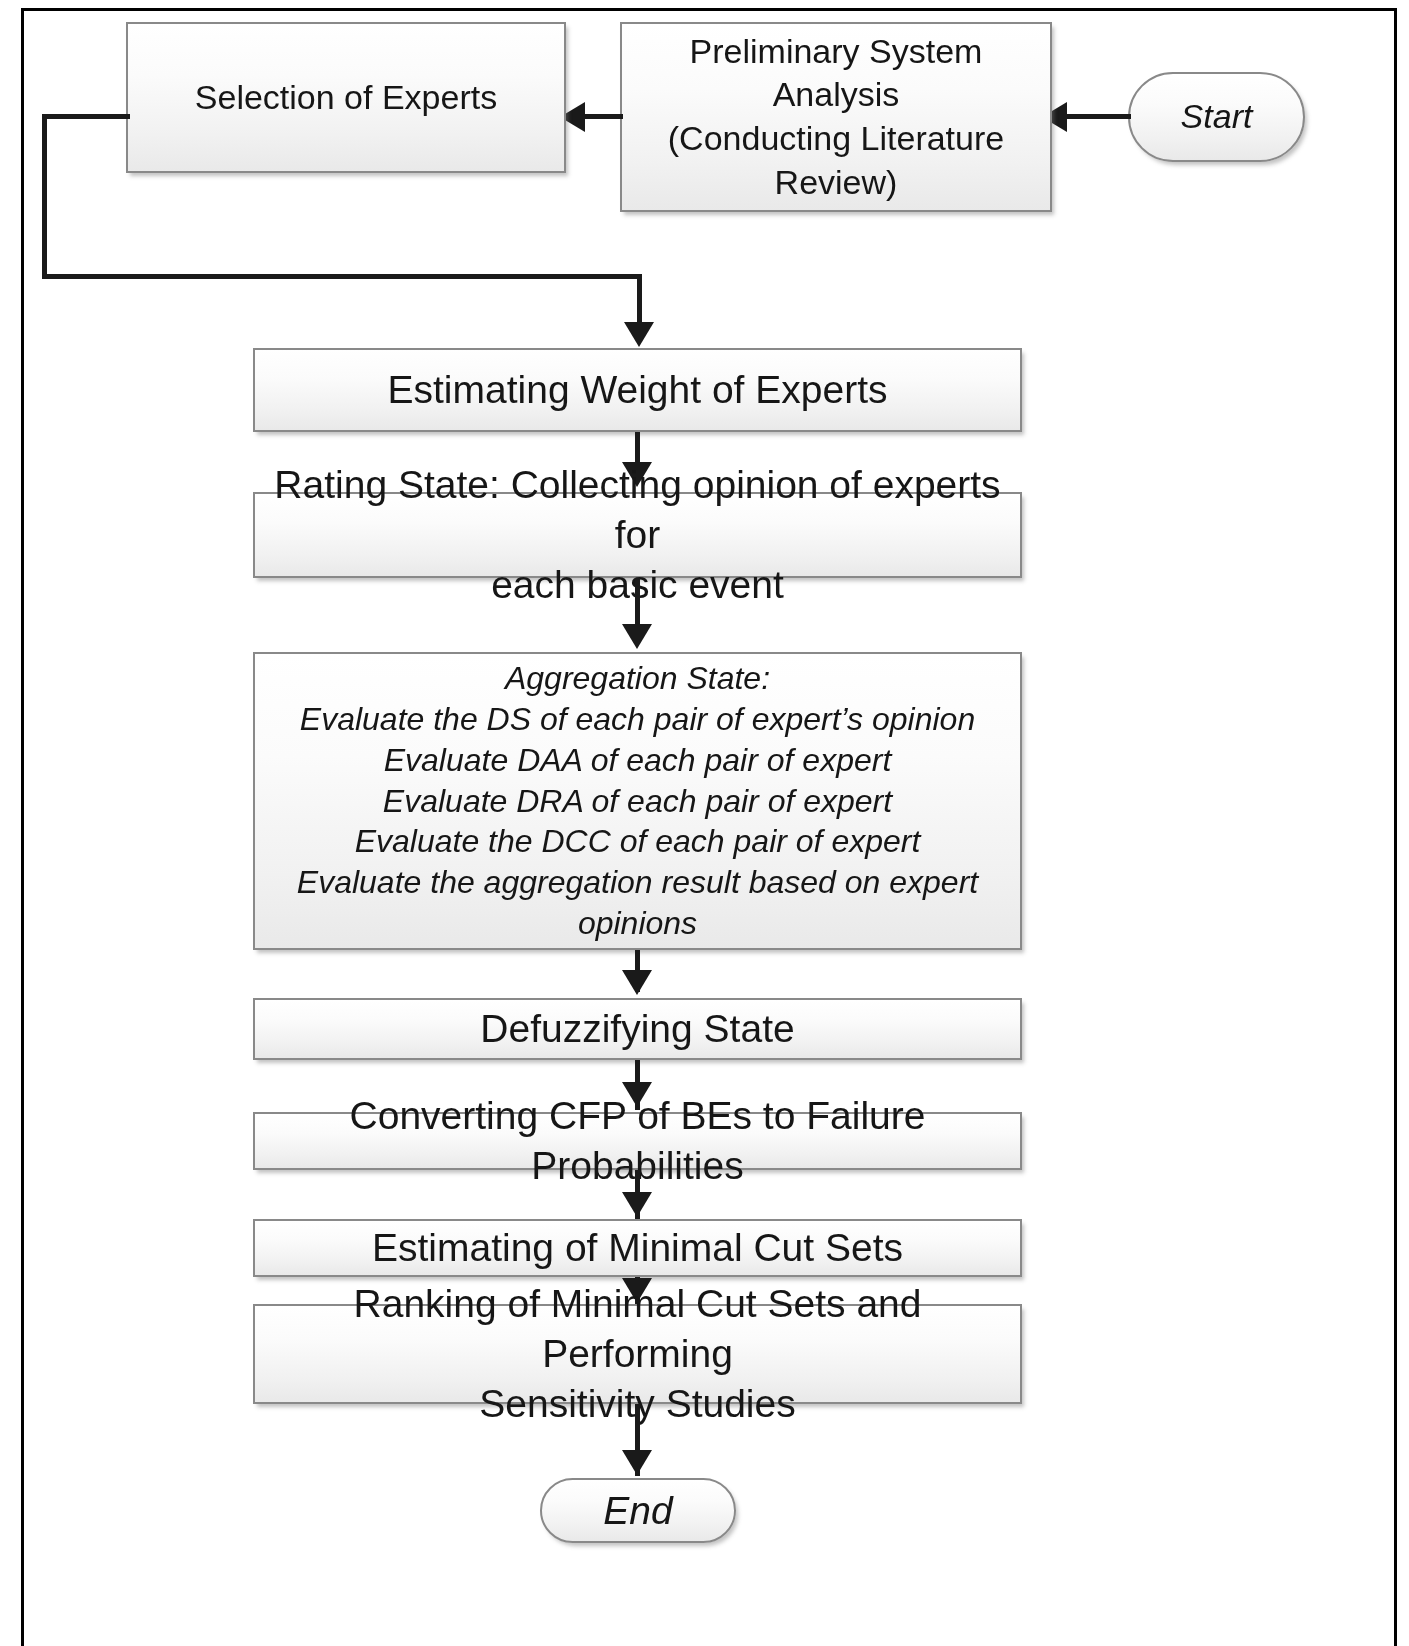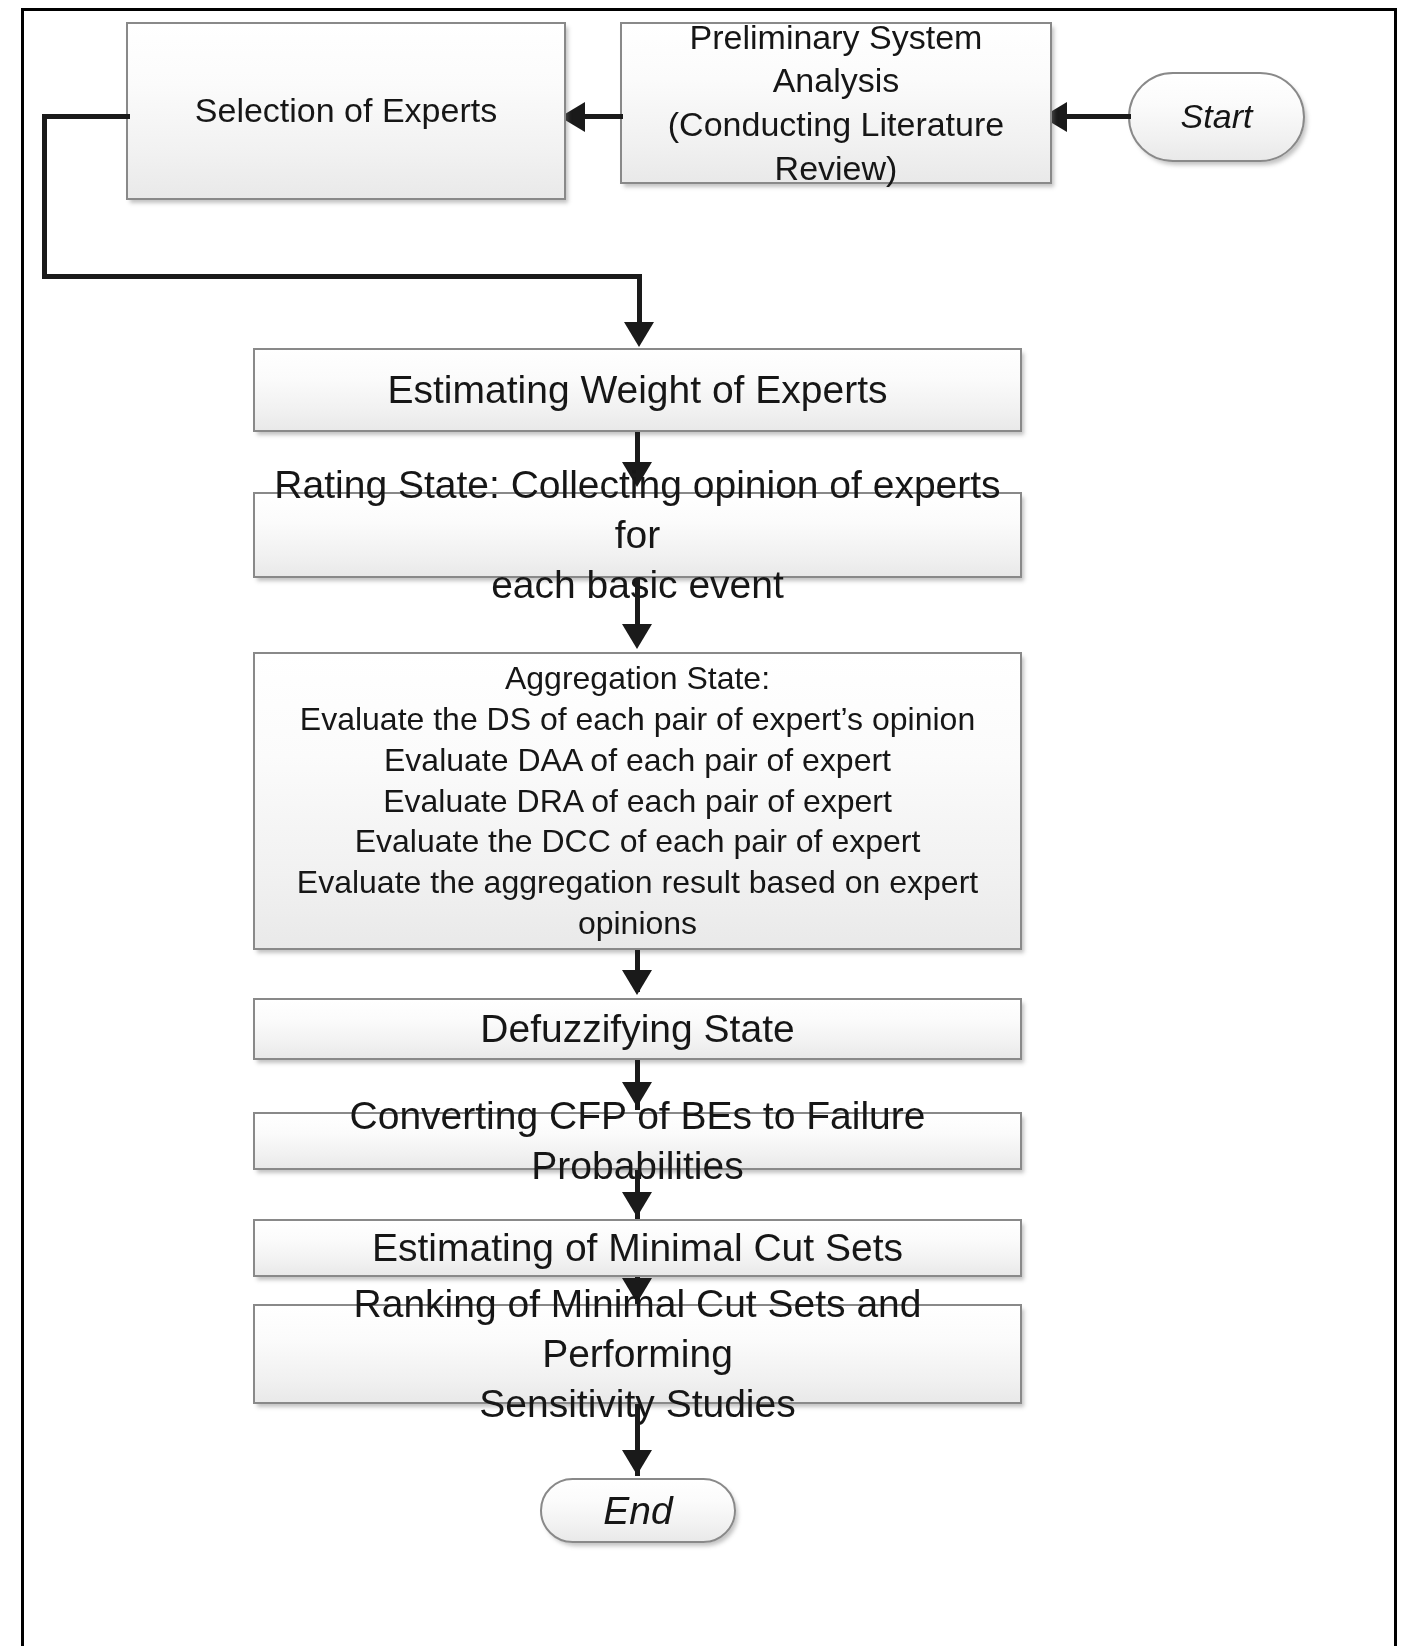--- a/index.html
+++ b/index.html
@@ -84,31 +84,31 @@
 
   <div id="frame"></div>
 
   <div class="node terminator f-34" style="left:1128px; top:72px; width:177px; height:90px;">
     <span class="label">Start</span>
   </div>
 
   <div class="hline" style="left:1065px; top:114px; width:66px;"></div>
   <div class="arrow-left" style="left:1042px; top:102px;"></div>
 
-  <div class="node f-34" style="left:620px; top:22px; width:432px; height:162px;">
+  <div class="node f-34" style="left:620px; top:22px; width:432px; height:190px;">
     <span class="label">Preliminary System
 Analysis
 (Conducting Literature
 Review)</span>
   </div>
 
   <div class="hline" style="left:583px; top:114px; width:40px;"></div>
   <div class="arrow-left" style="left:560px; top:102px;"></div>
 
-  <div class="node f-34" style="left:126px; top:22px; width:440px; height:178px;">
+  <div class="node f-34" style="left:126px; top:22px; width:440px; height:151px;">
     <span class="label">Selection of Experts</span>
   </div>
 
   <div class="hline" style="left:42px; top:114px; width:88px;"></div>
   <div class="vline" style="left:42px; top:114px; height:165px;"></div>
   <div class="hline" style="left:42px; top:274px; width:600px;"></div>
   <div class="vline" style="left:637px; top:274px; height:55px;"></div>
   <div class="arrow-down" style="left:624px; top:322px;"></div>
 
   <div class="node f-33" style="left:253px; top:348px; width:769px; height:84px;">
@@ -119,21 +119,21 @@
   <div class="arrow-down" style="left:622px; top:462px;"></div>
 
   <div class="node f-33" style="left:253px; top:492px; width:769px; height:86px;">
     <span class="label">Rating State: Collecting opinion of experts for
 each basic event</span>
   </div>
 
   <div class="vline" style="left:635px; top:578px; height:50px;"></div>
   <div class="arrow-down" style="left:622px; top:624px;"></div>
 
-  <div class="node f-32" style="left:253px; top:652px; width:769px; height:298px;">
+  <div class="node f-32" style="left:253px; top:652px; width:769px; height:298px;font-style:italic;">
     <span class="label">Aggregation State:
 Evaluate the DS of each pair of expert’s opinion
 Evaluate DAA of each pair of expert
 Evaluate DRA of each pair of expert
 Evaluate the DCC of each pair of expert
 Evaluate the aggregation result based on expert
 opinions</span>
   </div>
 
   <div class="vline" style="left:635px; top:950px; height:42px;"></div>

